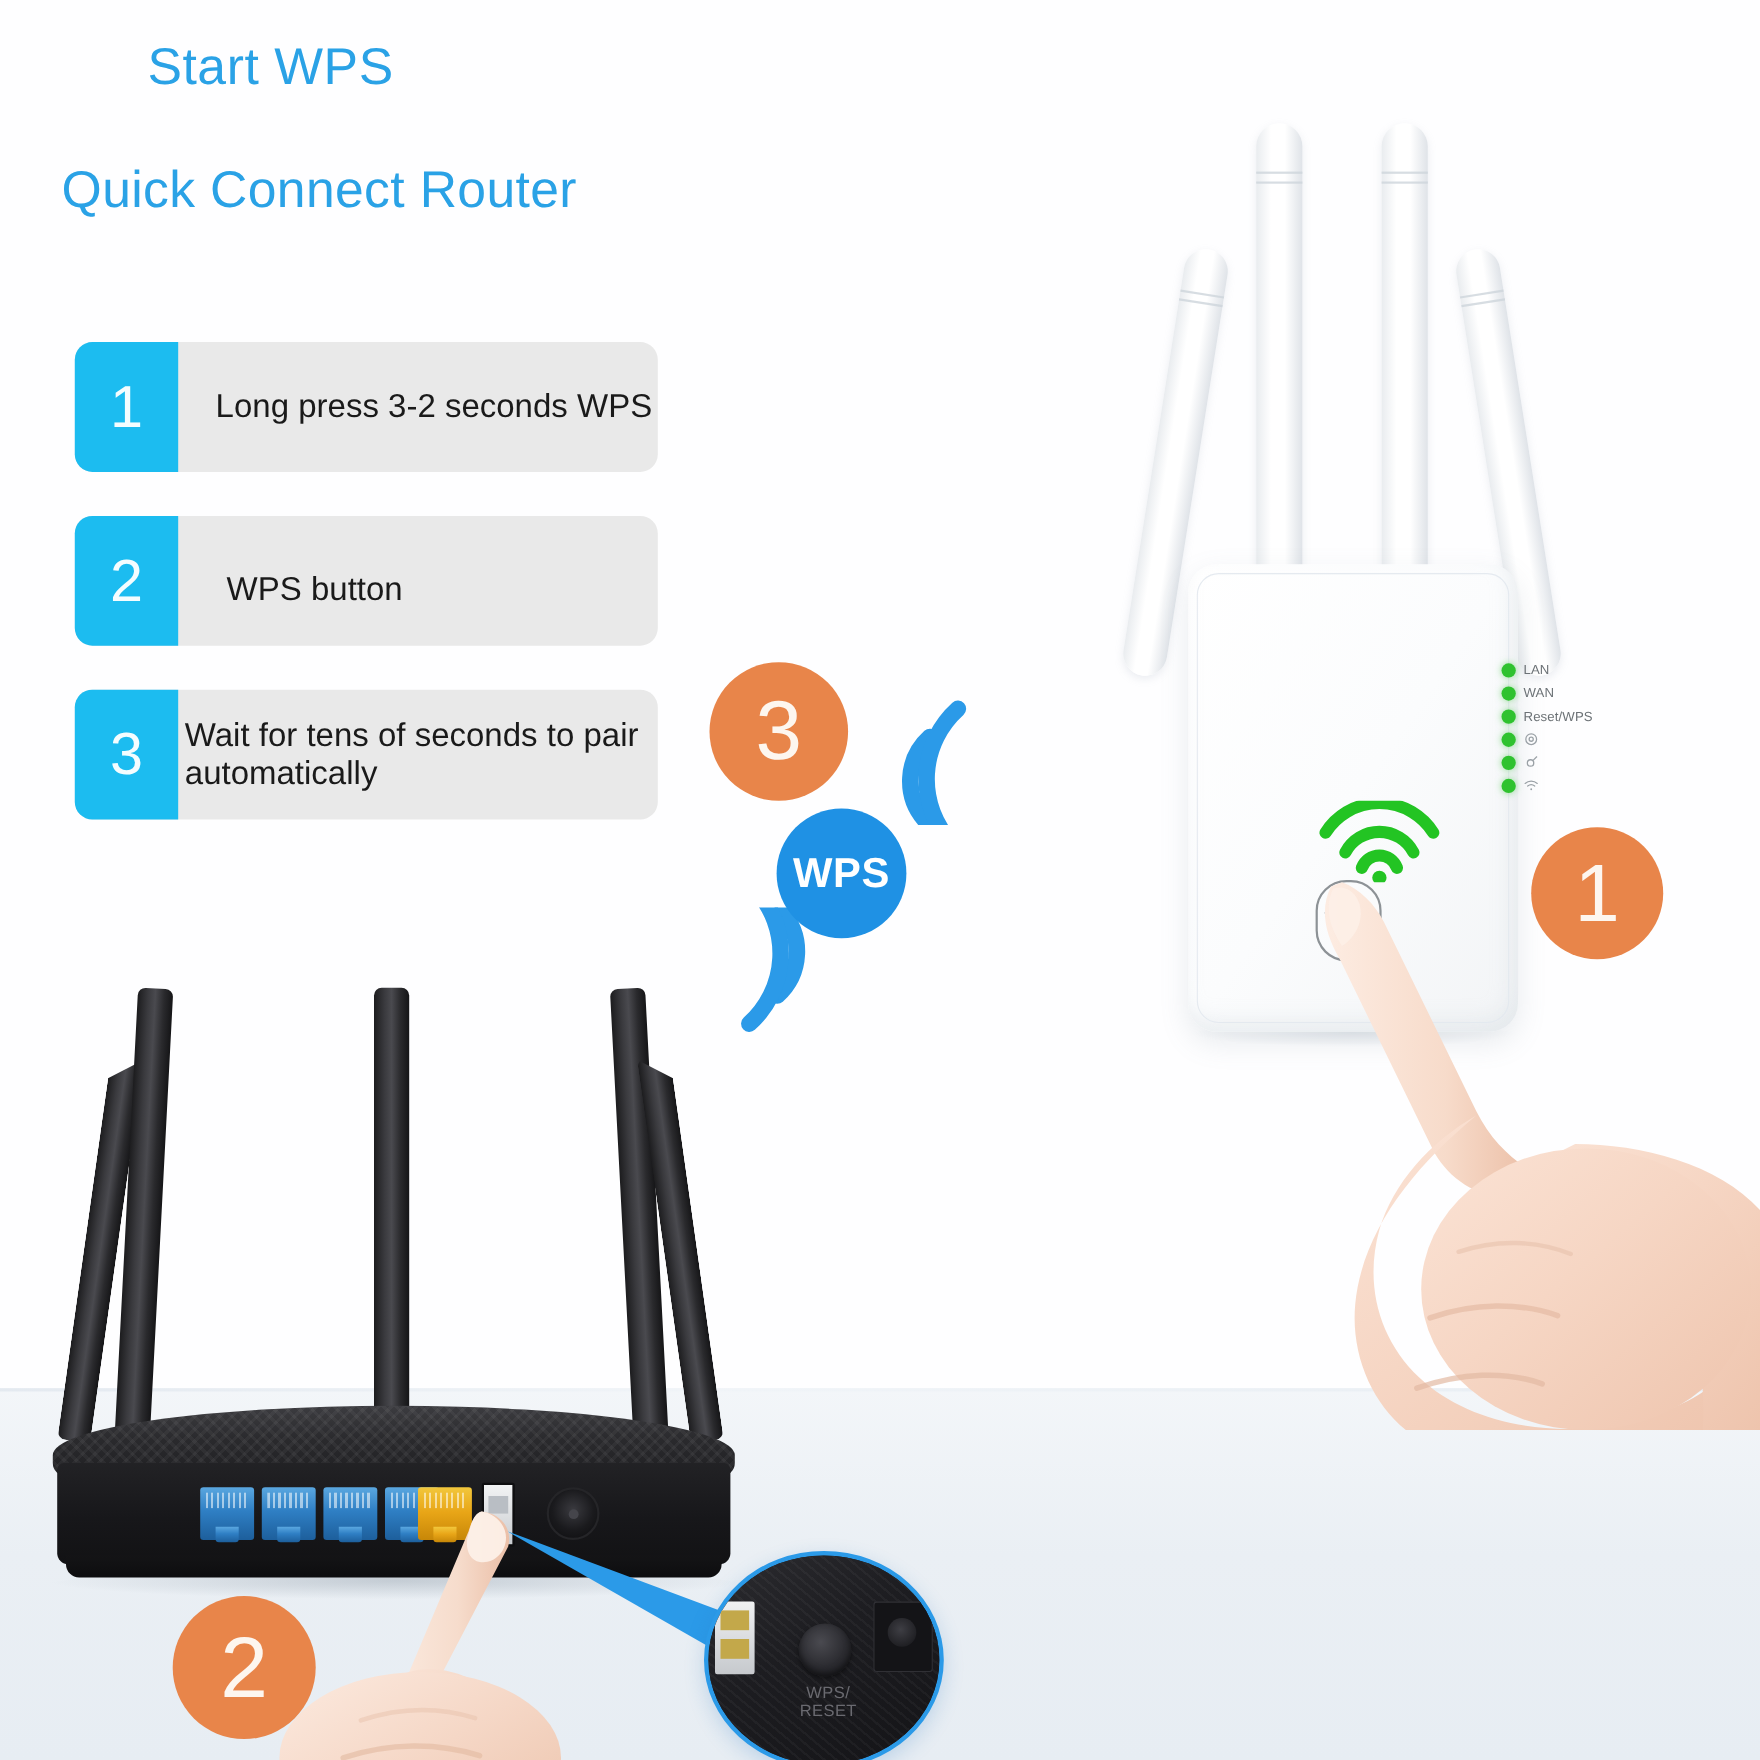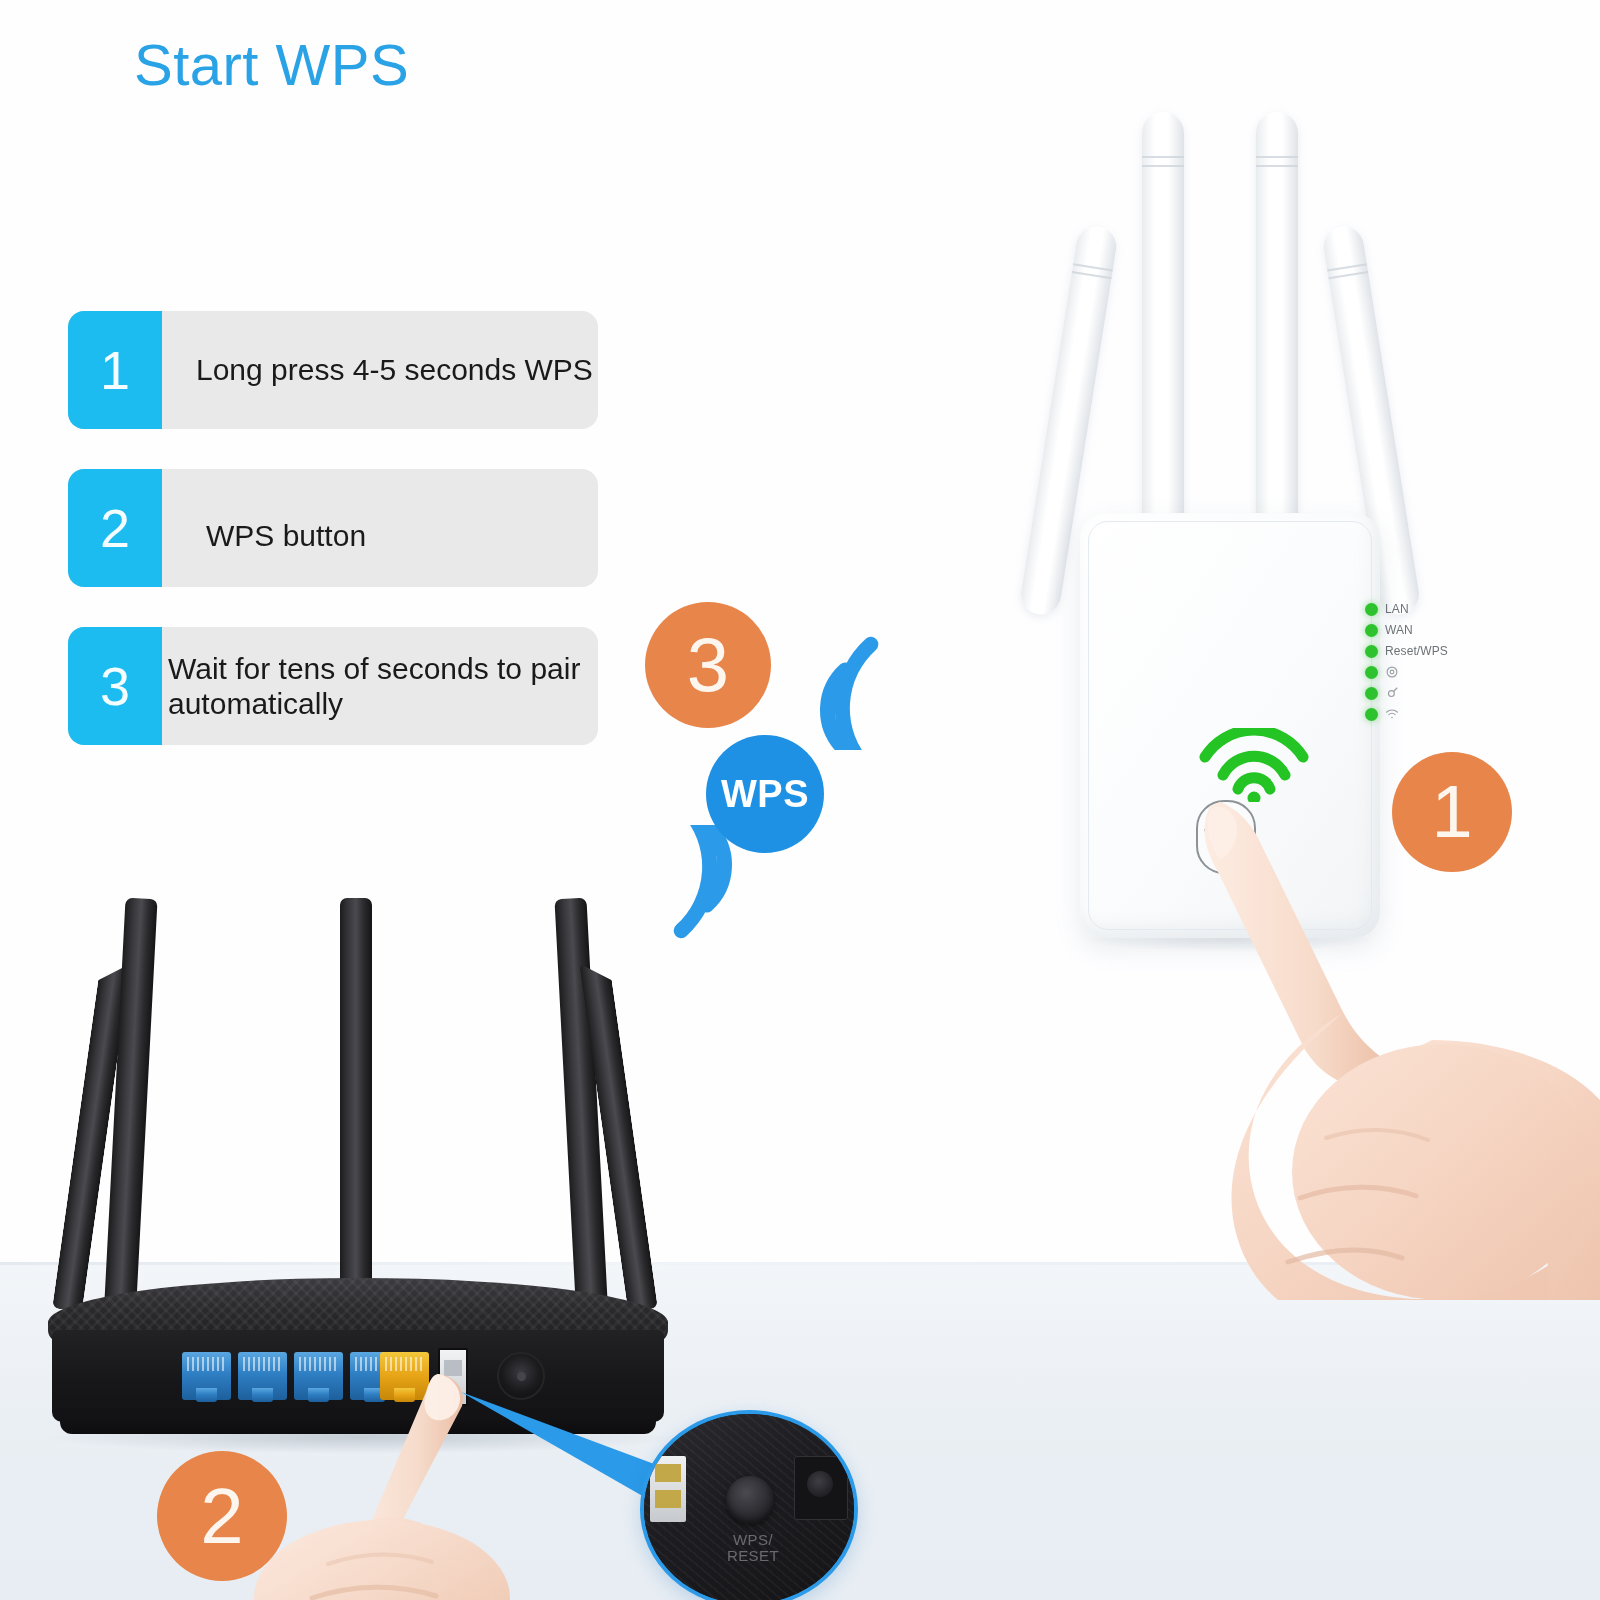--- a/index.html
+++ b/index.html
@@ -11,21 +11,21 @@
   #stage{position:absolute;inset:0;width:1600px;height:1600px;overflow:hidden;}
 
   
   .bg-upper{position:absolute;left:0;top:0;width:1600px;height:1268px;background:#fefeff;}
   .bg-table{position:absolute;left:0;top:1262px;width:1600px;height:338px;
     background:linear-gradient(180deg,#f3f6f9 0%,#eaeff4 45%,#e7edf3 100%);}
   .bg-table-edge{position:absolute;left:0;top:1262px;width:1600px;height:3px;
     background:linear-gradient(90deg,#e2e8ef,#f0f4f8 40%,#e6ecf2);opacity:.9;}
 
   
-  .title{position:absolute;left:134px;top:36px;font-size:58px;line-height:1;
+  .title{position:absolute;left:134px;top:36px;font-size:47px;line-height:1;
     color:#2aa2e6;font-weight:400;letter-spacing:.5px;white-space:nowrap;}
   .subtitle{position:absolute;left:56px;top:148px;font-size:47px;line-height:1;
     color:#2aa2e6;font-weight:400;letter-spacing:.3px;white-space:nowrap;}
 
   
   .steps{position:absolute;left:68px;top:311px;width:530px;}
   .step{position:relative;height:118px;margin-bottom:40px;}
   .step-body{position:absolute;left:0;top:0;width:100%;height:100%;
     background:#e9e9e9;border-radius:16px;}
   .step-num{position:absolute;left:0;top:0;width:94px;height:118px;
@@ -153,27 +153,28 @@
 </head>
 <body>
 
 <div id="stage">
 
   <div class="bg-upper"></div>
   <div class="bg-table"></div>
   <div class="bg-table-edge"></div>
 
   <div class="title">Start WPS</div>
+  <div class="subtitle">Quick Connect Router</div>
 
   <div class="steps">
 
     <div class="step s1">
       <div class="step-body"></div>
       <div class="step-num">1</div>
-      <div class="step-text">Long press 4-5 seconds WPS</div>
+      <div class="step-text">Long press 3-2 seconds WPS</div>
     </div>
 
     <div class="step s2">
       <div class="step-body"></div>
       <div class="step-num">2</div>
       <div class="step-text">
         <div>
           <span class="l2">WPS button</span>
         </div>
       </div>

